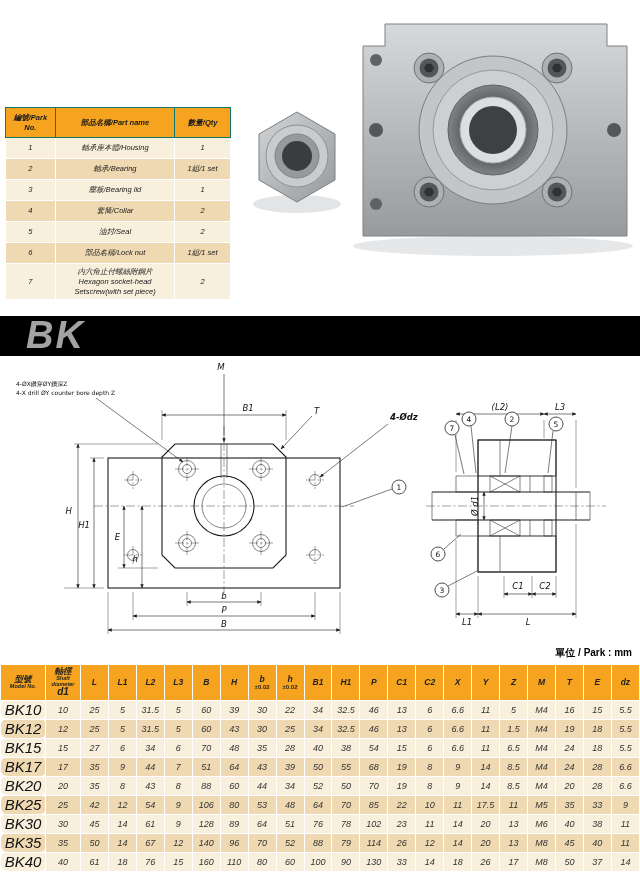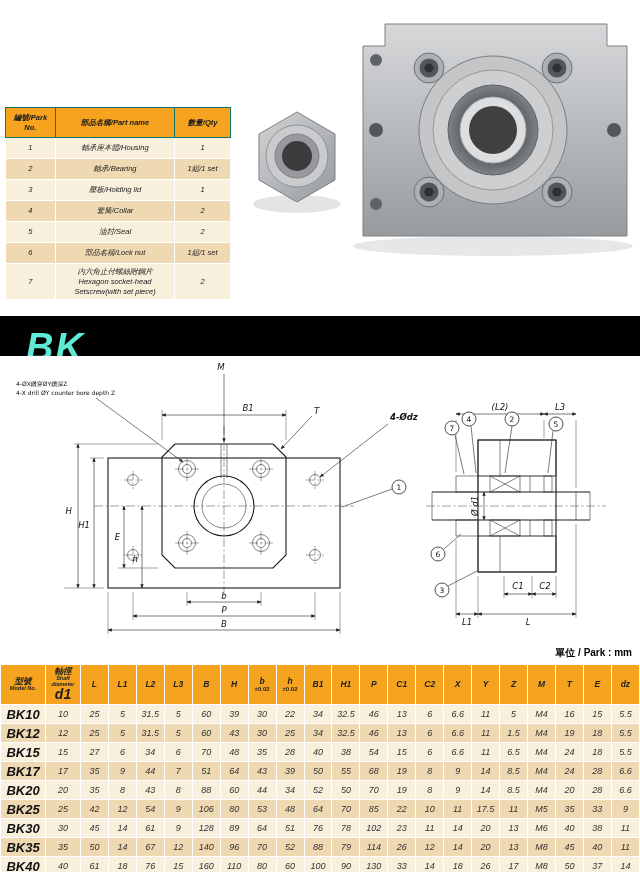--- a/index.html
+++ b/index.html
@@ -12,21 +12,21 @@
   
   .parts-table{position:absolute;left:5px;top:107px;width:226px;border-collapse:collapse;
     font-size:7.5px;font-style:italic;color:#1a1a1a;text-align:center;}
   .parts-table th{background:#F6A41F;font-weight:bold;padding:5px 1px;border:1px solid #0f766e;font-size:7.5px;}
   .parts-table td{border:1px solid #fff;padding:3px 2px;height:14px;line-height:1.3;vertical-align:middle;}
   tr.light{background:#F8EFDC;}
   tr.dark{background:#EFD9B2;}
 
   
   .banner{position:absolute;left:0;top:316px;width:640px;height:40px;background:#000;}
-  .banner .bk{position:absolute;left:26px;top:-2px;color:#5eead4;font-size:38px;font-weight:bold;font-style:italic;letter-spacing:2px;margin-top:12px;}
+  .banner .bk{position:absolute;left:26px;top:-2px;color:#a3a3a3;font-size:38px;font-weight:bold;font-style:italic;letter-spacing:2px;}
 
   
   .drawing{position:absolute;left:0;top:356px;width:640px;height:290px;background:#fff;}
   .dsvg text{font-family:"DejaVu Sans",sans-serif;}
   .lbl{font-size:8.5px;font-style:italic;fill:#111;}
   .lblb{font-size:8.5px;font-style:italic;font-weight:bold;fill:#111;}
   .sm{font-size:6px;fill:#111;}
   .bt{font-size:7.5px;fill:#111;}
   .ln{fill:none;stroke:#1a1a1a;stroke-width:1.1;}
   .thin{fill:none;stroke:#333;stroke-width:.6;}
@@ -39,23 +39,23 @@
   
   .unit-note{position:absolute;top:646px;right:8px;font-size:10px;font-weight:bold;color:#000;}
 
   
   .spec-table{position:absolute;left:0;top:664px;width:640px;border-collapse:collapse;table-layout:fixed;
     font-size:9px;font-style:italic;color:#222;text-align:center;}
   .spec-table th{background:#F6A41F;border:1px solid #fff;padding:2px 0;vertical-align:middle;line-height:1.05;}
   .hm{font-size:8.5px;font-weight:bold;font-style:italic;}
   .hs{font-size:5.5px;font-style:italic;line-height:1.05;}
   .htol{font-size:6px;font-style:normal;}
-  .hs2{font-size:14px;font-weight:bold;font-style:italic;}
+  .hs2{font-size:10px;font-weight:bold;font-style:italic;}
   .spec-table td{border:1px solid #fff;padding:0;height:18px;vertical-align:middle;color:#333;}
-  .spec-table td.model{font-weight:bold;font-size:13px;color:#111;}
+  .spec-table td.model{font-weight:normal;font-size:15px;color:#111;border-radius:6px;}
 </style>
 </head>
 <body>
 
 <div class="page">
 
   <div class="photo">
     <svg viewBox="0 0 400 296" width="400" height="296">
       <defs>
         <linearGradient id="gB" x1="0" y1="0" x2="0" y2="1">
@@ -123,21 +123,21 @@
           <td>軸承座本體/Housing</td>
           <td>1</td>
         </tr>
         <tr class="dark">
           <td>2</td>
           <td>軸承/Bearing</td>
           <td>1組/1 set</td>
         </tr>
         <tr class="light">
           <td>3</td>
-          <td>壓板/Holding lid</td>
+          <td>壓板/Bearing lid</td>
           <td>1</td>
         </tr>
         <tr class="dark">
           <td>4</td>
           <td>套筒/Collar</td>
           <td>2</td>
         </tr>
         <tr class="light">
           <td>5</td>
           <td>油封/Seal</td>

